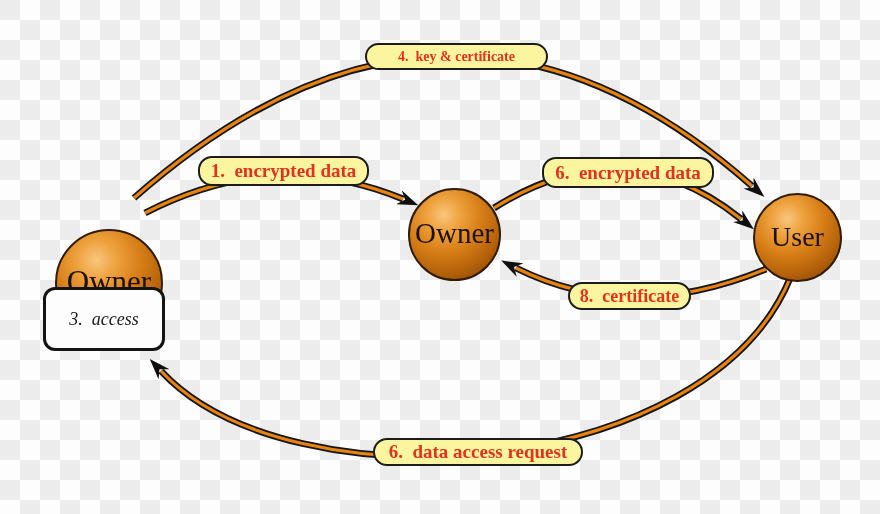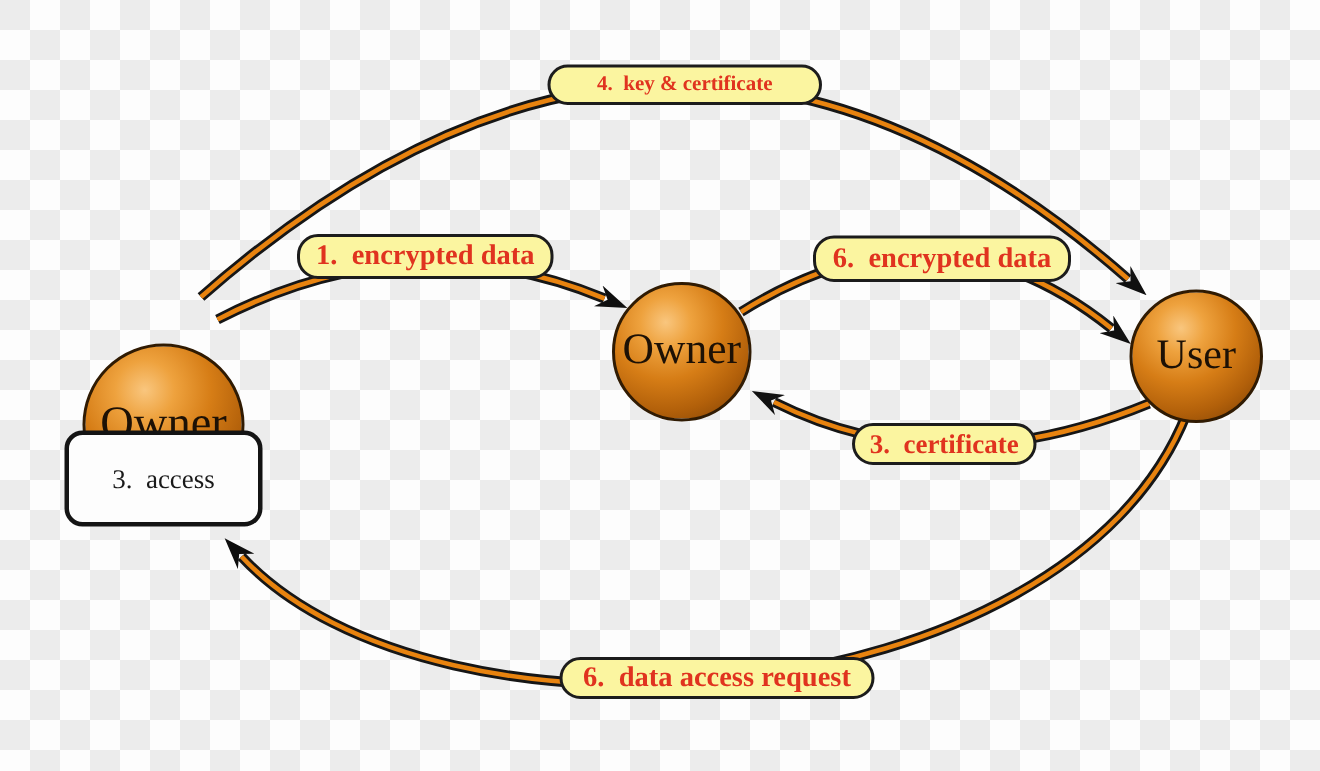--- a/index.html
+++ b/index.html
@@ -46,30 +46,31 @@
     font-size:19px;
   }
   .label-1{left:198px;top:156px;width:171px;height:30px;}
   .label-4{left:365px;top:43px;width:183px;height:27px;font-size:14px;}
   .label-6{left:542px;top:157px;width:172px;height:31px;}
   .label-5{left:568px;top:282px;width:123px;height:28px;font-size:18px;}
   .label-2{left:373px;top:438px;width:210px;height:28px;}
 
   .policy-box{
     position:absolute;z-index:2;
-    left:43px;top:287px;width:132px;height:64px;
+    left:43px;top:287px;width:122px;height:64px;
     background:#fdfdfd;
     border:3px solid #141414;
     border-radius:12px;
     box-sizing:border-box;
     display:flex;flex-direction:column;align-items:center;justify-content:center;
     gap:3px;
     color:#1a1a1a;
     font-size:18px;
     white-space:pre;
+    font-style:italic;
   }
 </style>
 </head>
 <body>
 
 <div class="stage">
 
   <svg class="edges" width="880" height="514" viewBox="0 0 880 514">
     <defs>
       <marker id="ah" viewBox="0 0 14 10" refX="3" refY="5" markerWidth="21" markerHeight="15" markerUnits="userSpaceOnUse" orient="auto">
@@ -113,16 +114,16 @@
     <span>User</span>
   </div>
 
   <div class="policy-box">
     <div>3.  access</div>
   </div>
 
   <div class="edge-label label-1">1.  encrypted data</div>
   <div class="edge-label label-4">4.  key &amp; certificate</div>
   <div class="edge-label label-6">6.  encrypted data</div>
-  <div class="edge-label label-5">3.  certificate</div>
+  <div class="edge-label label-5">8.  certificate</div>
   <div class="edge-label label-2">6.  data access request</div>
 
 </div>
 
 </body></html>

